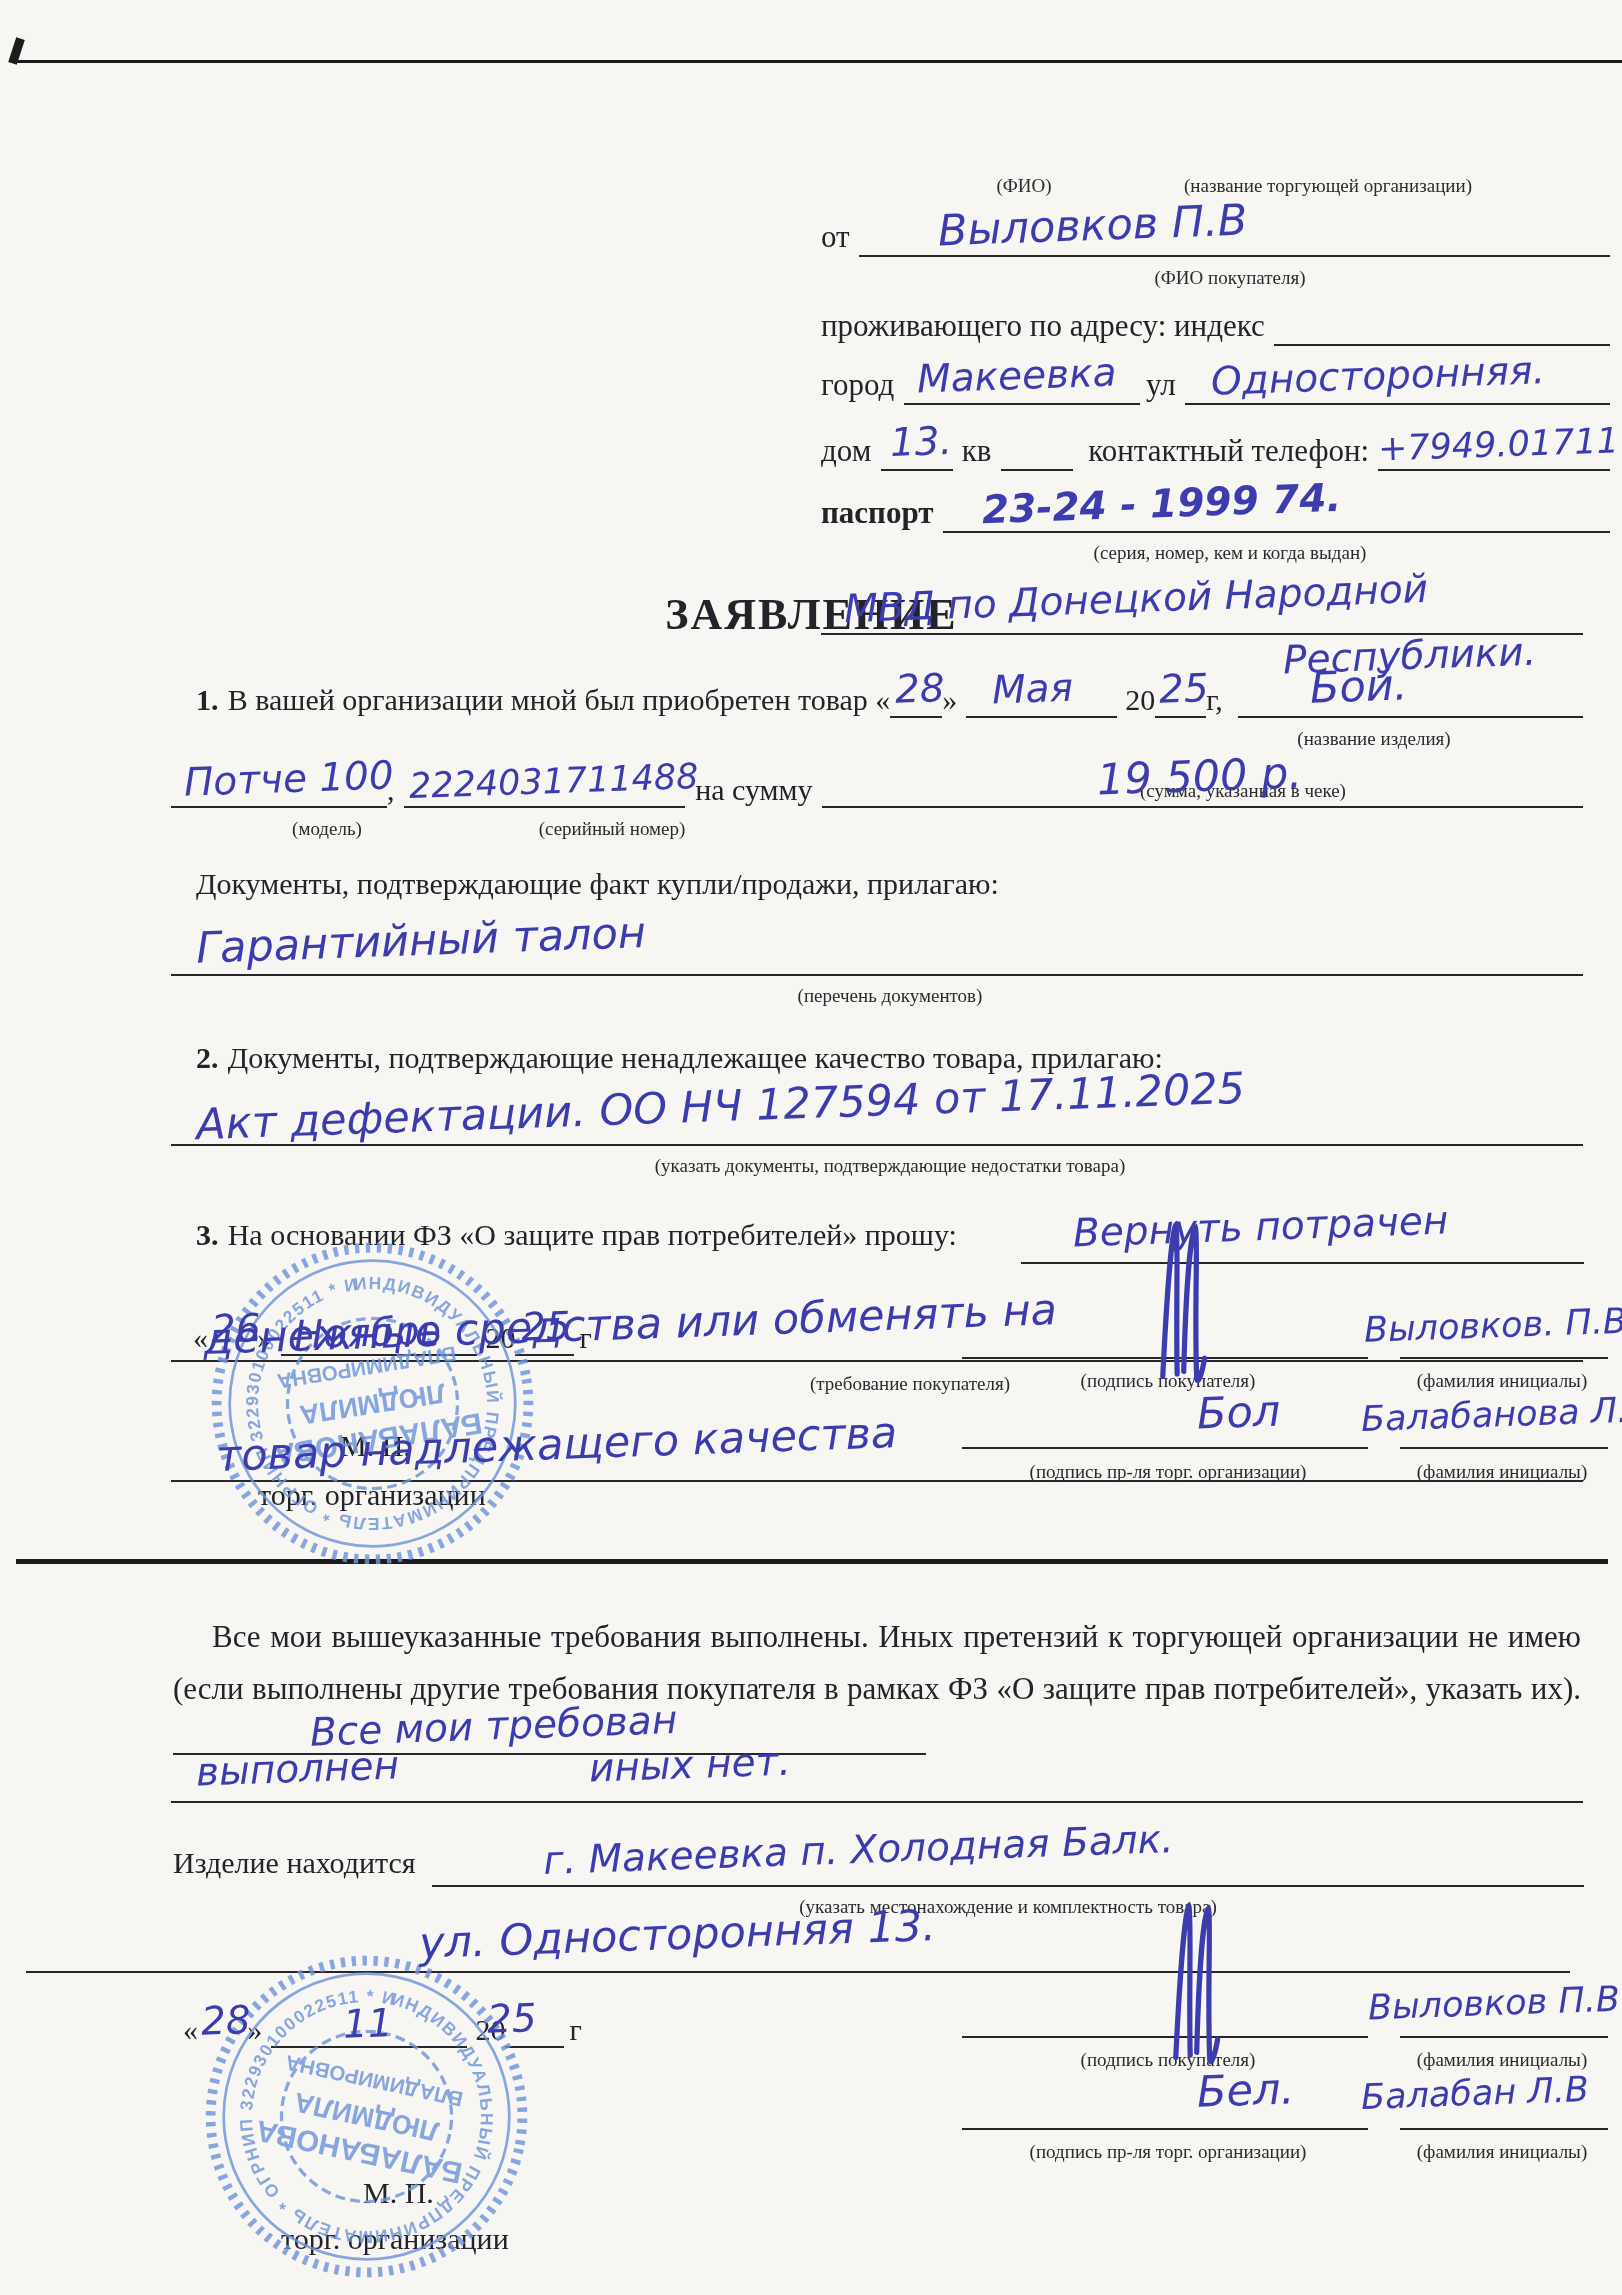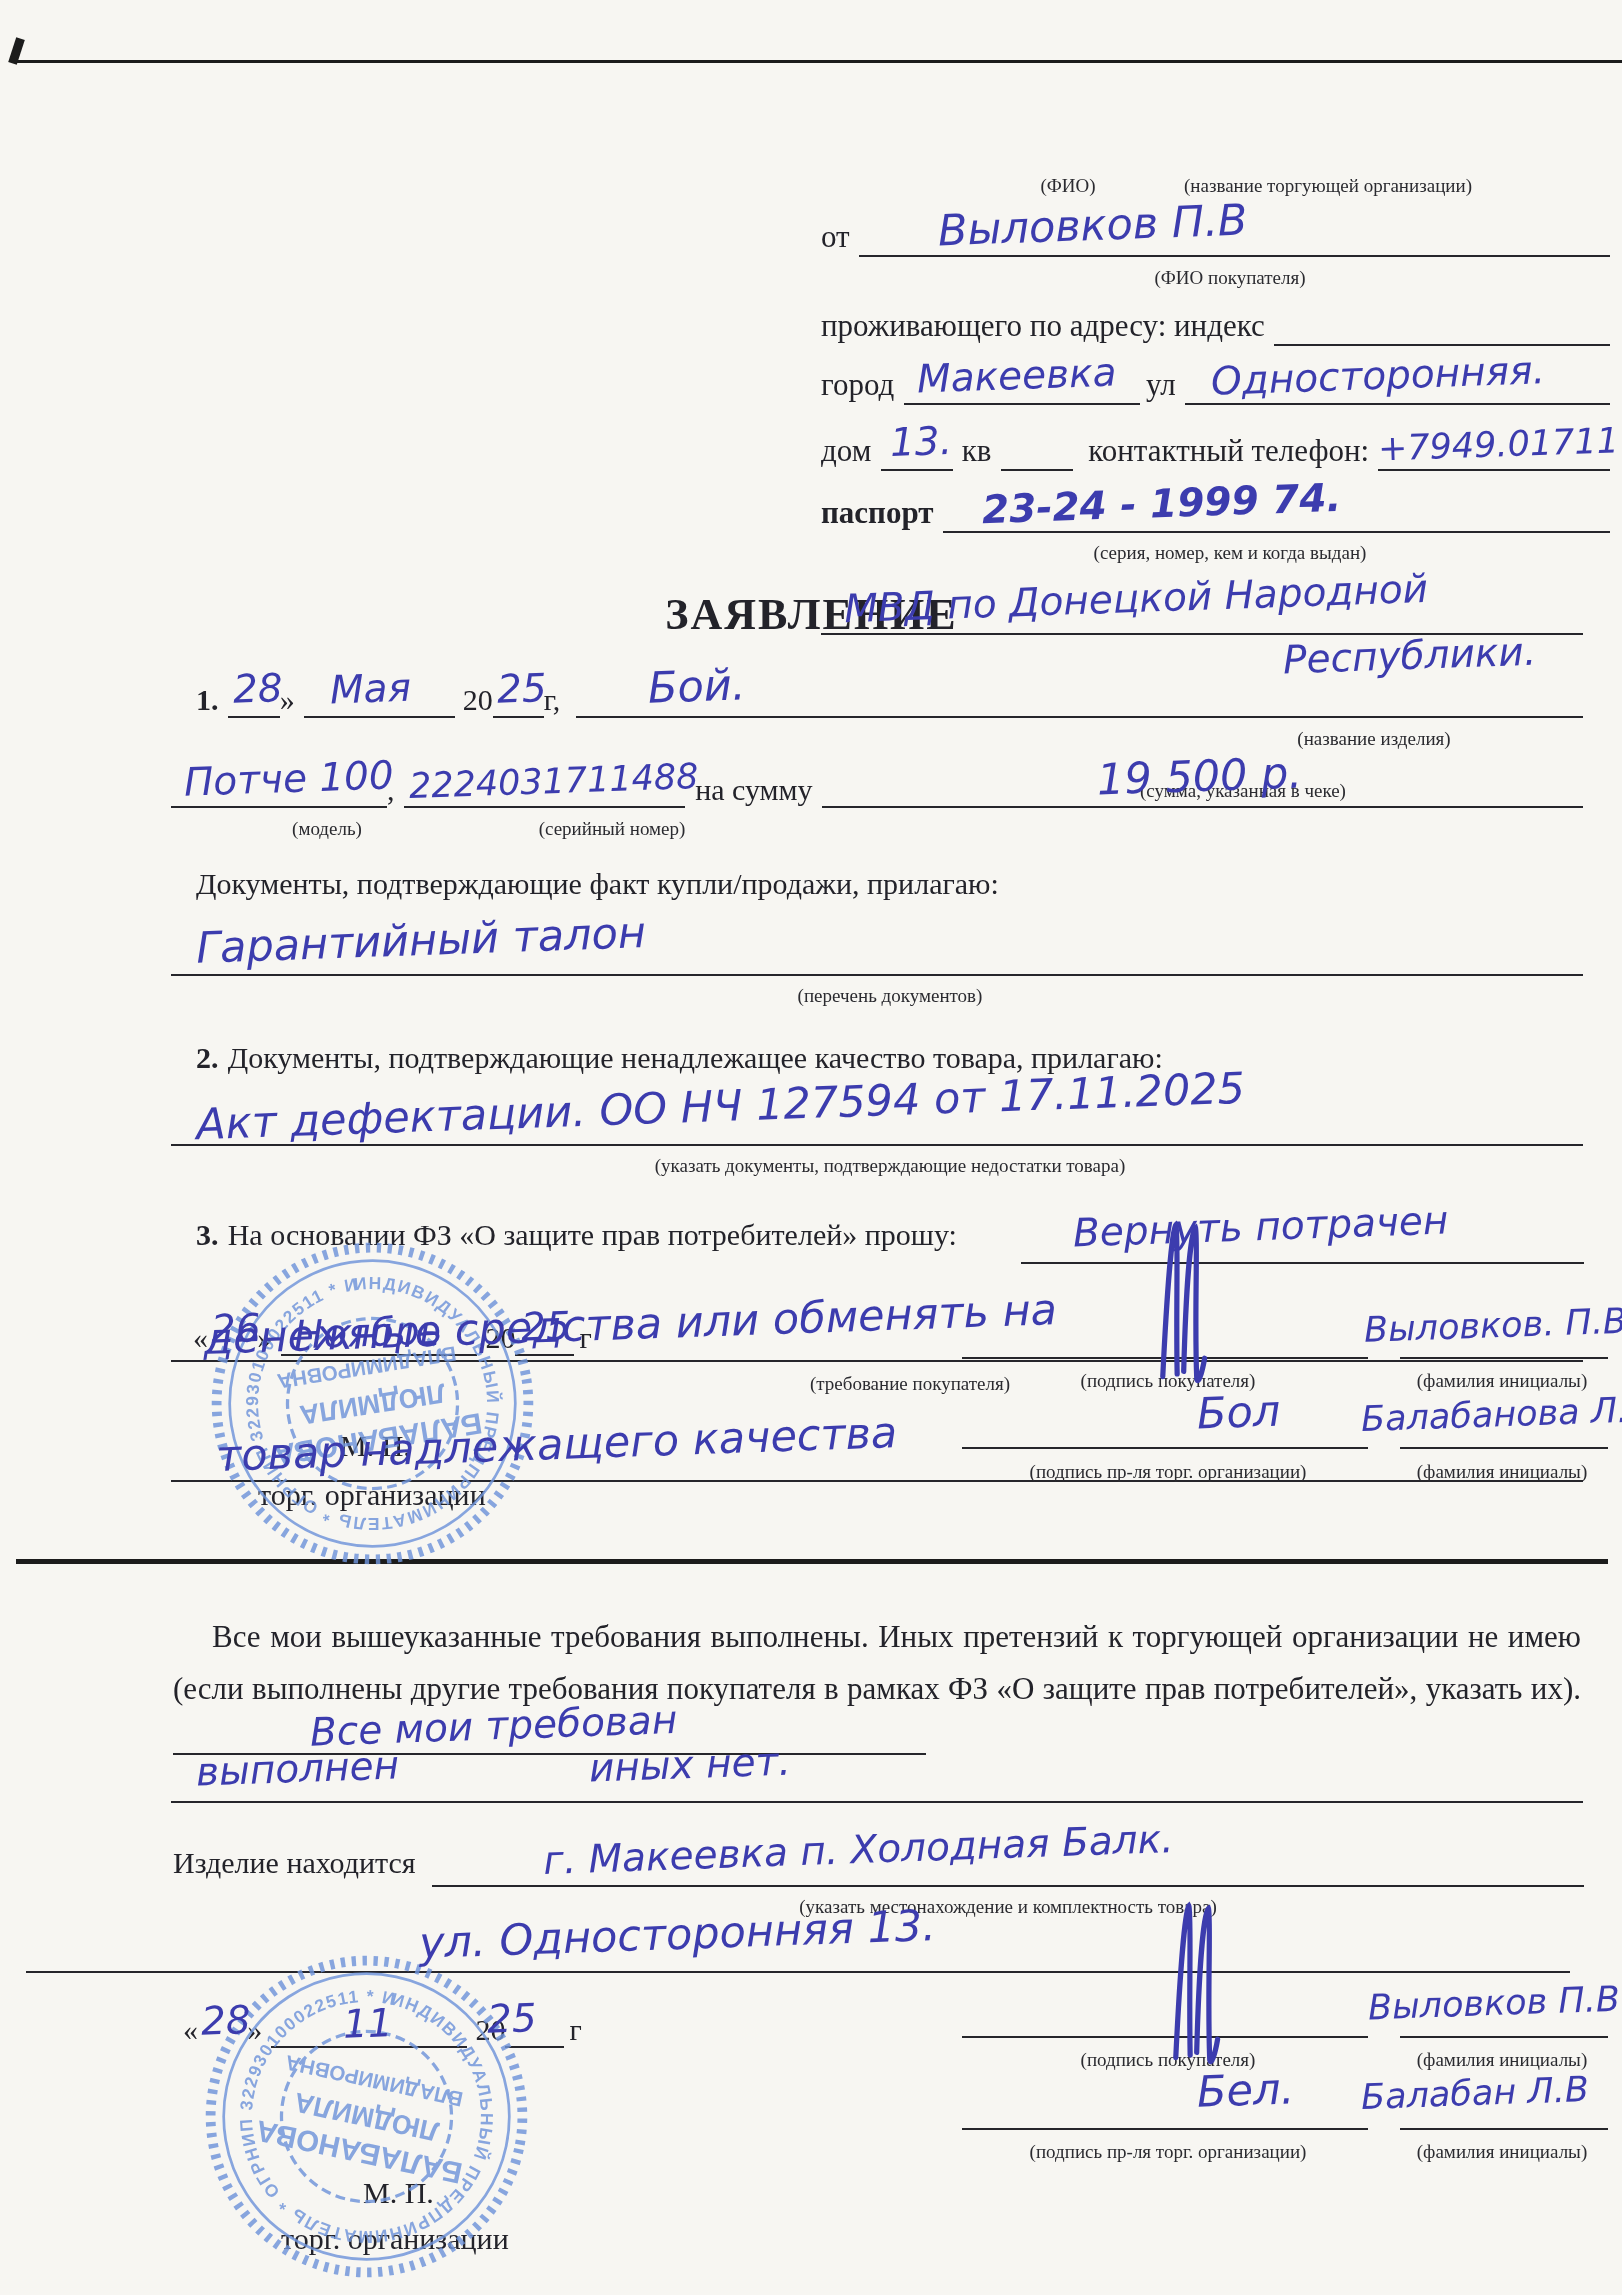--- a/index.html
+++ b/index.html
@@ -34,21 +34,21 @@
   .sigsvg{position:absolute;z-index:3;}
 </style>
 </head>
 <body>
 
 <div id="page">
 
   <div class="scanline" style="left:11.8px;top:60px;width:1611px;height:3.3px;"></div>
   <div class="scanline" style="left:11.8px;top:38px;width:9.2px;height:26px;transform:rotate(18deg);"></div>
 
-  <span class="abs note cnote" style="left:1024px;top:175px;margin-left:44px;">(ФИО)</span>
+  <span class="abs note cnote" style="left:1024px;top:175px;">(ФИО)</span>
   <span class="abs note cnote" style="left:1328px;top:175px;">(название торгующей организации)</span>
 
   <div class="row printed t48" style="left:821px;top:213px;width:789px;">
     <span class="lbl">от</span>
     <span class="fill">
       <span class="hw hw66" style="left:79px;">Выловков П.В</span>
     </span>
   </div>
   <span class="abs note cnote" style="left:1230px;top:267px;">(ФИО покупателя)</span>
 
@@ -90,20 +90,21 @@
   <span class="abs note cnote" style="left:1230px;top:542px;">(серия, номер, кем и когда выдан)</span>
 
   <div class="line" style="left:821px;top:633px;width:762px;"></div>
   <span class="hwfree hw60" style="left:844px;top:576px;">МВД по Донецкой Народной</span>
   <span class="hwfree hw60" style="left:1283px;top:633px;">Республики.</span>
 
   <div id="title" class="printed" style="top:589px;">ЗАЯВЛЕНИЕ</div>
 
   <div class="row printed t46" style="left:196px;top:674px;width:1387px;">
     <span class="lbl b">1.</span>
+    <span class="lbl" style="margin-right:0;">В вашей организации мной был приобретен товар «</span>
     <span class="slot" style="width:52px;">
       <span class="hw hw60" style="left:5.2px;">28</span>
     </span>
     <span class="lbl">»</span>
     <span class="slot" style="width:151px;">
       <span class="hw hw60" style="left:26px;">Мая</span>
     </span>
     <span class="lbl" style="margin-left:7.9px;margin-right:0;">20</span>
     <span class="slot" style="width:51px;">
       <span class="hw hw60" style="left:3.9px;">25</span>

